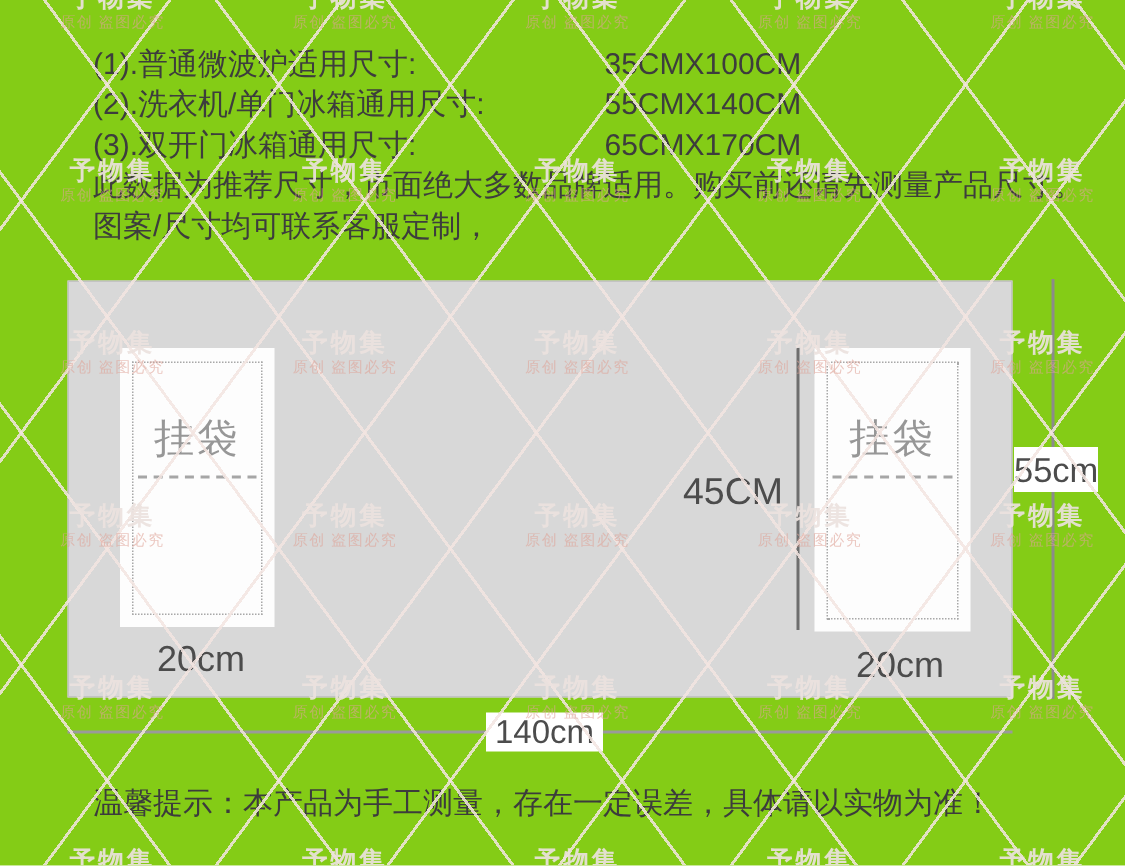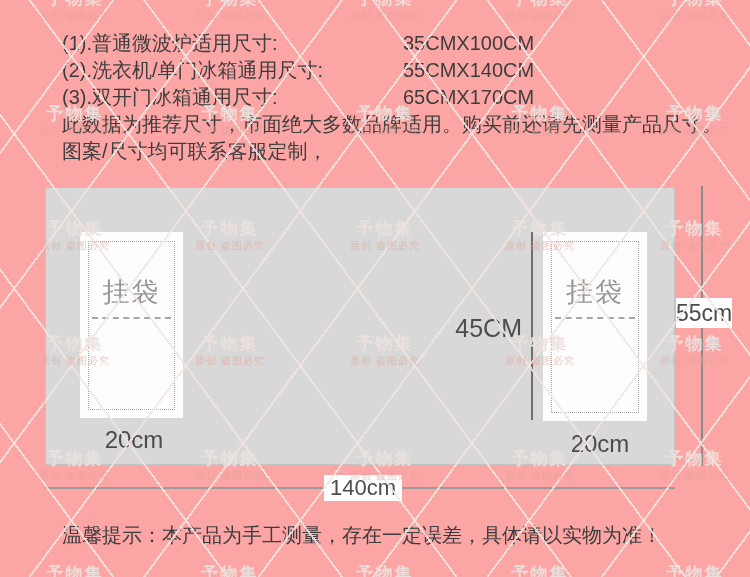--- a/index.html
+++ b/index.html
@@ -1,18 +1,18 @@
 <!DOCTYPE html>
 <html><head>
 <meta charset="utf-8">
 <style>
   html,body{margin:0;padding:0;background:#ffffff;}
   .screen{
     position:relative;width:750px;height:577px;overflow:hidden;
-    background:#fca5a5;
+    background:#84cc16;
     font-family:"Liberation Sans","DejaVu Sans",sans-serif;
     color:#3d3d3d;
   }
   
   .spec-block{position:absolute;left:62px;top:30px;width:650px;}
   .spec-row{position:relative;height:27px;line-height:27px;font-size:20px;color:#3d3d3d;white-space:nowrap;}
   .spec-value{position:absolute;left:341px;top:0;}
   .spec-note{height:27px;line-height:27px;font-size:20px;color:#3d3d3d;white-space:nowrap;}
   
   .panel{

